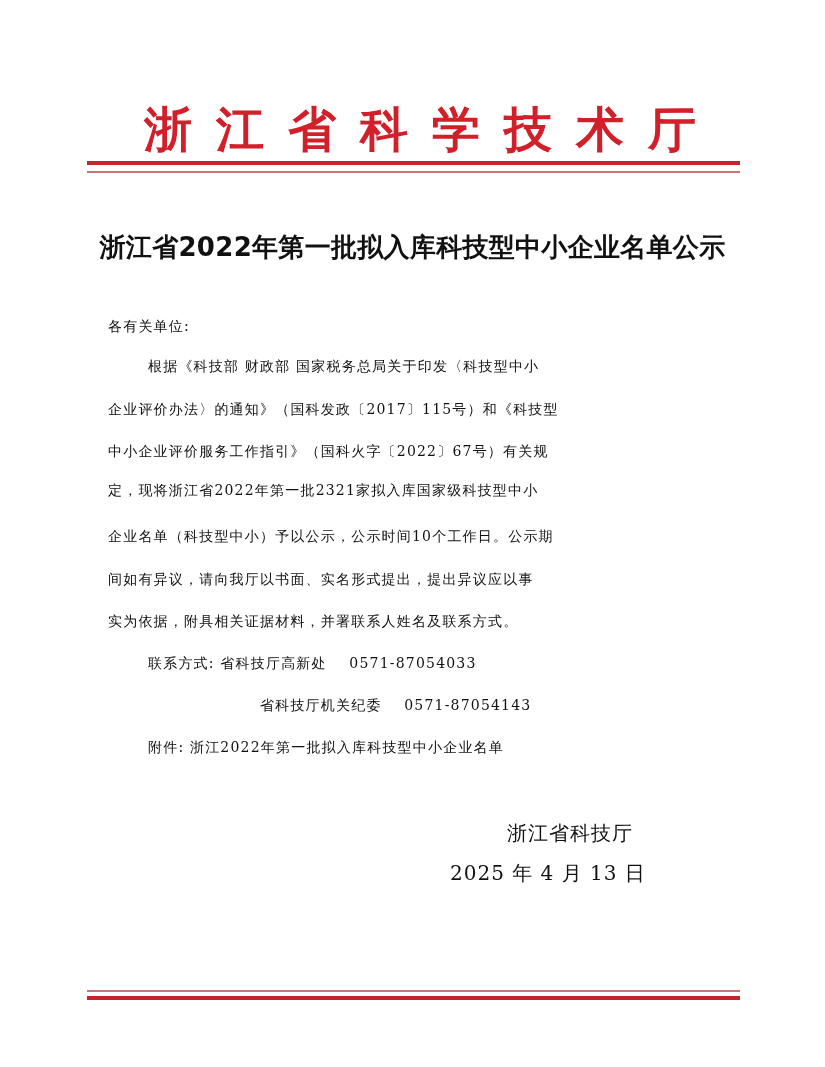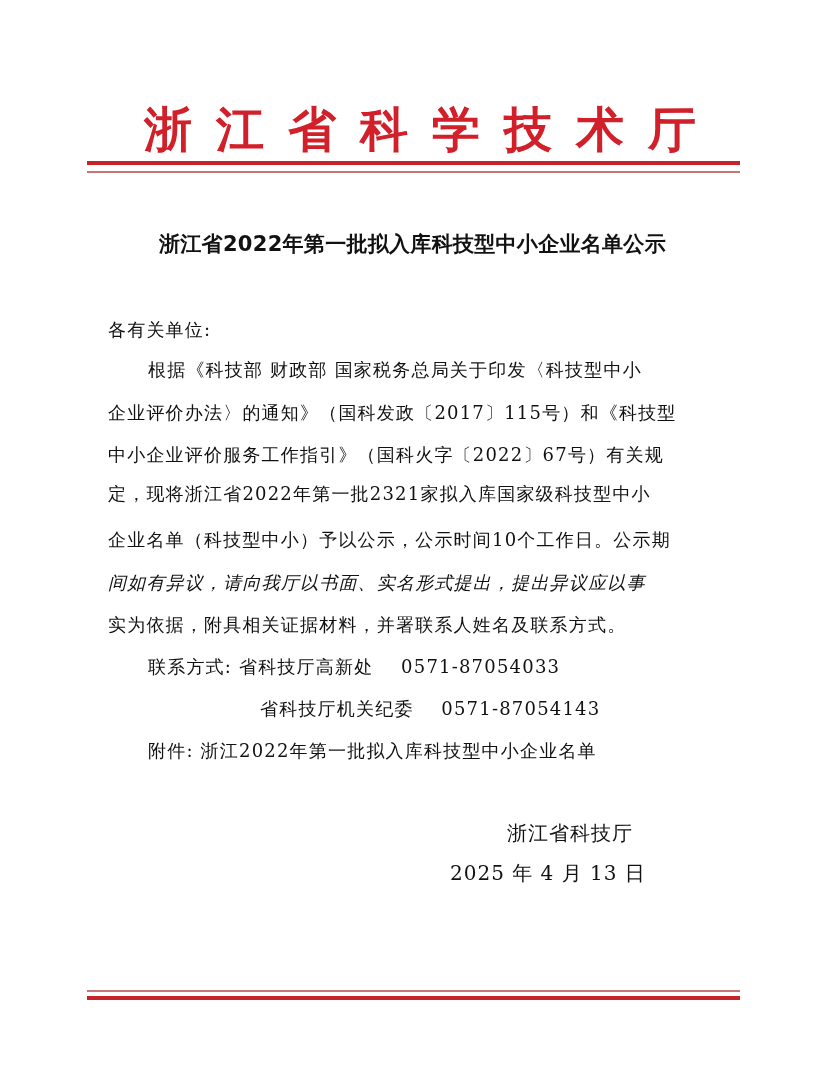--- a/index.html
+++ b/index.html
@@ -6,23 +6,23 @@
   body { width: 825px; height: 1067px; position: relative; overflow: hidden;
          font-family: "DejaVu Serif", "Liberation Serif", serif; color: #111; }
   .masthead { position: absolute; left: 140px; top: 100px; width: 560px; height: 60px;
               display: flex; justify-content: space-between; align-items: center;
               color: #d2202a; font-family: "DejaVu Serif", serif; font-weight: bold;
               font-size: 48px; letter-spacing: 0; }
   .masthead span { display: inline-block; width: 56px; text-align: center; }
   .rule { position: absolute; background: #c8232b; }
   .rule.thin { background: #b03a40; opacity: 0.7; }
   .doc-title { position: absolute; left: 0; width: 825px; top: 230px; text-align: center;
-               font-family: "DejaVu Sans", sans-serif; font-weight: bold; font-size: 21px;
+               font-family: "DejaVu Sans", sans-serif; font-weight: bold; font-size: 26px;
                letter-spacing: 0.3px; }
-  .line { position: absolute; font-size: 18px; white-space: nowrap; letter-spacing: 1.2px; }
+  .line { position: absolute; font-size: 14px; white-space: nowrap; letter-spacing: 1.2px; }
   .salutation { left: 108px; top: 318px; }
   .signature { position: absolute; left: 463px; top: 820px; font-size: 20px; letter-spacing: 1px; margin-left: 44px; }
   .sig-date { position: absolute; left: 450px; top: 860px; font-size: 20px; letter-spacing: 1px; }
 </style>
 </head>
 <body>
 
 <div class="masthead">
   <span>浙</span>
   <span>江</span>
@@ -39,21 +39,21 @@
 
 <div class="doc-title">浙江省2022年第一批拟入库科技型中小企业名单公示</div>
 
 <div class="line salutation">各有关单位:</div>
 
 <div class="line" style="left:148px; top:358px;">根据《科技部 财政部 国家税务总局关于印发〈科技型中小</div>
 <div class="line" style="left:108px; top:401px;">企业评价办法〉的通知》（国科发政〔2017〕115号）和《科技型</div>
 <div class="line" style="left:108px; top:443px;">中小企业评价服务工作指引》（国科火字〔2022〕67号）有关规</div>
 <div class="line" style="left:108px; top:482px;">定，现将浙江省2022年第一批2321家拟入库国家级科技型中小</div>
 <div class="line" style="left:108px; top:528px;">企业名单（科技型中小）予以公示，公示时间10个工作日。公示期</div>
-<div class="line" style="left:108px; top:571px;font-style:italic;">间如有异议，请向我厅以书面、实名形式提出，提出异议应以事</div>
+<div class="line" style="left:108px; top:571px;">间如有异议，请向我厅以书面、实名形式提出，提出异议应以事</div>
 <div class="line" style="left:108px; top:613px;">实为依据，附具相关证据材料，并署联系人姓名及联系方式。</div>
 
 <div class="line" style="left:148px; top:655px; white-space:pre;">联系方式: 省科技厅高新处    0571-87054033</div>
 <div class="line" style="left:260px; top:697px; white-space:pre;">省科技厅机关纪委    0571-87054143</div>
 <div class="line" style="left:148px; top:739px;">附件: 浙江2022年第一批拟入库科技型中小企业名单</div>
 
 <div class="signature">浙江省科技厅</div>
 <div class="sig-date">2025 年 4 月 13 日</div>
 
 <div class="rule thin" style="left:87px; top:990px; width:653px; height:1.5px;"></div>

